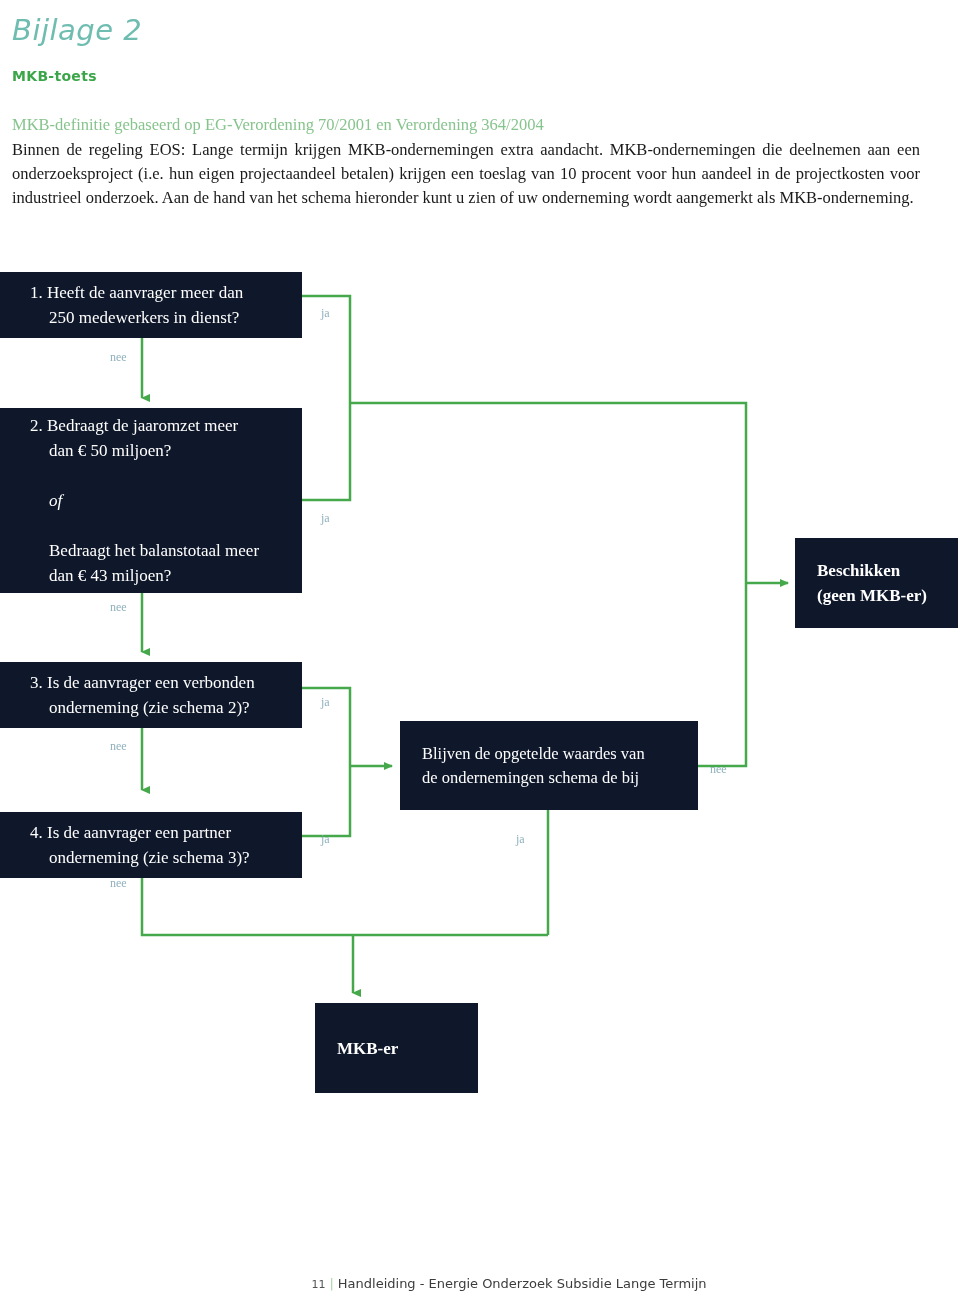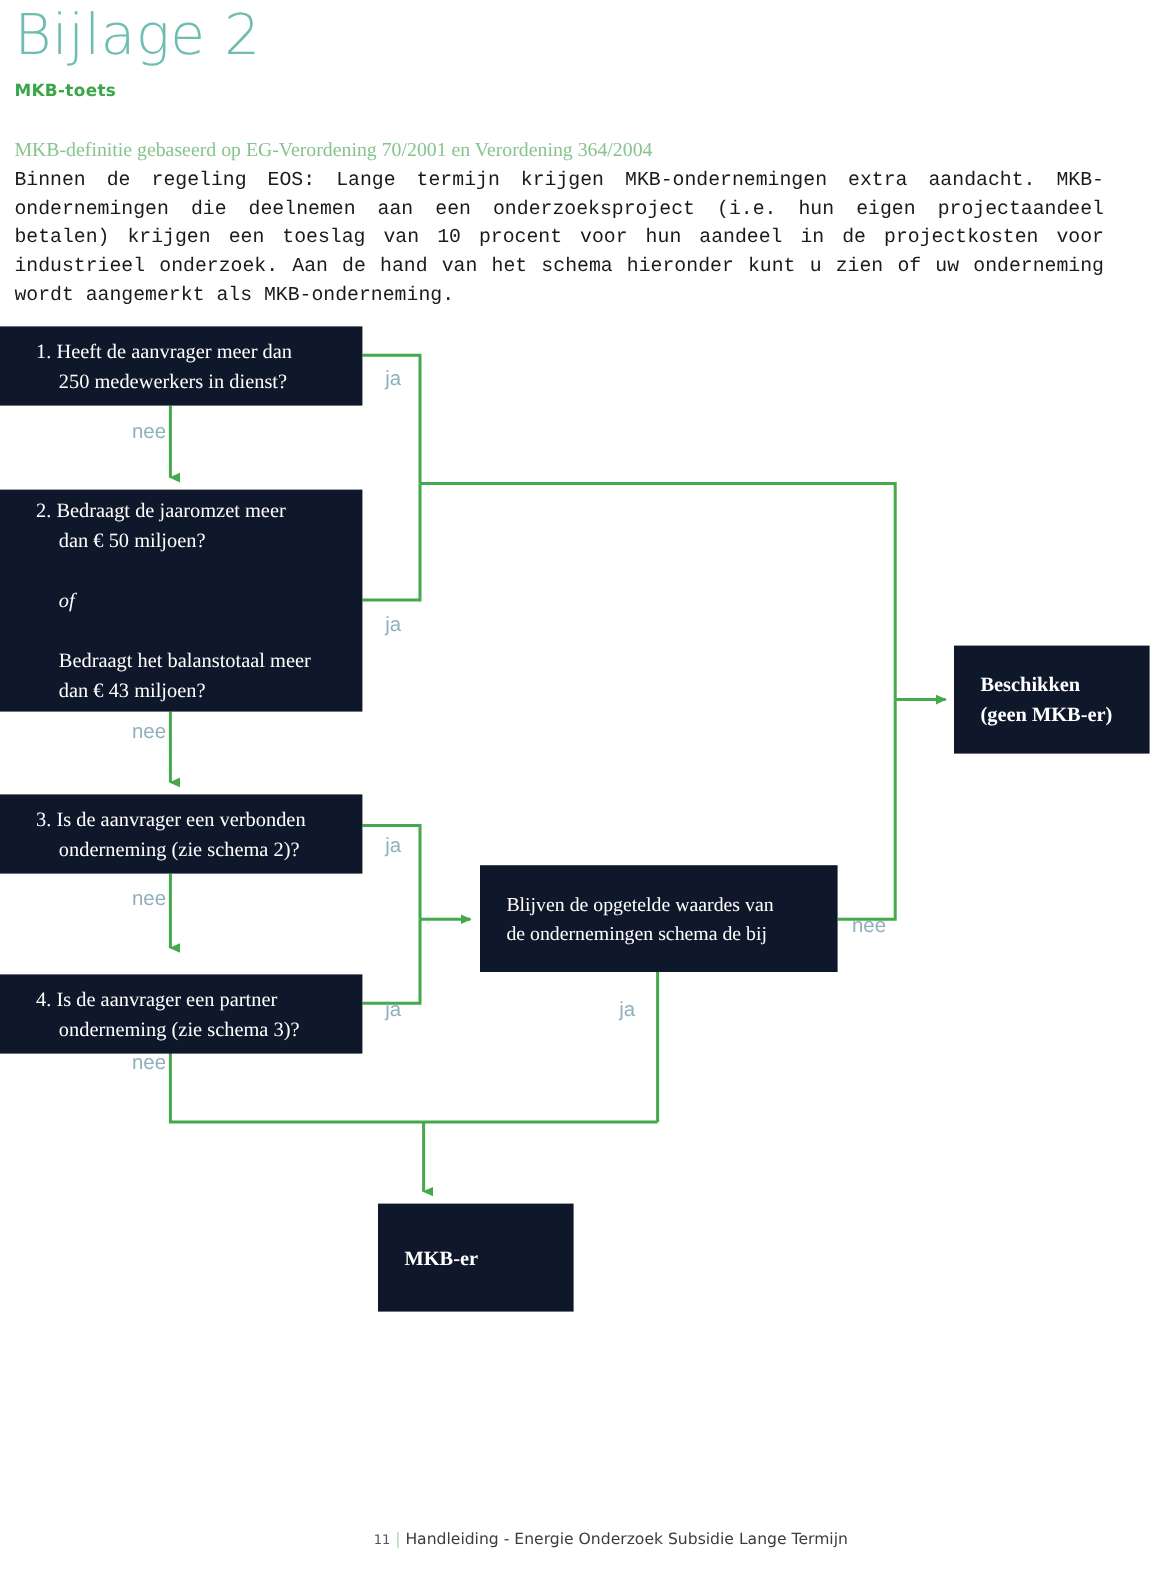--- a/index.html
+++ b/index.html
@@ -14,22 +14,23 @@
     font-family: "Liberation Serif", serif;
     overflow: hidden;
   }
 
   
   #page-title {
     position: absolute;
     left: 12px;
     top: 4px;
     font-family: "DejaVu Sans", sans-serif;
+    font-style: italic;
     font-weight: 300;
-    font-size: 47px;
+    font-size: 29px;
     line-height: 52px;
     color: #6ebdb0;
     letter-spacing: 0.5px;
     white-space: nowrap;
   }
   #page-subtitle {
     position: absolute;
     left: 12px;
     top: 68px;
     font-family: "DejaVu Sans", sans-serif;
@@ -47,21 +48,21 @@
     font-size: 16.5px;
     line-height: 22px;
     color: #87c48d;
     white-space: nowrap;
   }
   #intro-body {
     position: absolute;
     left: 12px;
     top: 138px;
     width: 908px;
-    font-family: Liberation Mono, monospace;
+    font-family: Liberation Serif, serif;
     font-size: 16.5px;
     line-height: 24px;
     color: #1a1a1a;
     text-align: justify;
     text-align-last: left;
   }
 
   
   #flowchart {
     position: absolute;
@@ -114,22 +115,22 @@
   #node-q4 { left: 0px;   top: 800px;  width: 302px; height: 66px; margin-top: 12px; }
   #node-sum{ left: 400px; top: 721px;  width: 298px; height: 89px; }
   #node-beschikken { left: 795px; top: 538px; width: 163px; height: 90px; }
   #node-mkber { left: 272px; top: 1003px; width: 163px; height: 90px; margin-left: 43px; }
 
   #node-sum .node-pad { padding-left: 22px; font-size: 16.5px; line-height: 24px; }
 
   
   .edge-label {
     position: absolute;
-    font-family: Liberation Sans, sans-serif;
-    font-size: 17px;
+    font-family: Liberation Serif, serif;
+    font-size: 12px;
     color: #8fb0bd;
     white-space: nowrap;
   }
 
   
   #footer {
     position: absolute;
     left: 0;
     top: 1276px;
     width: 960px;

